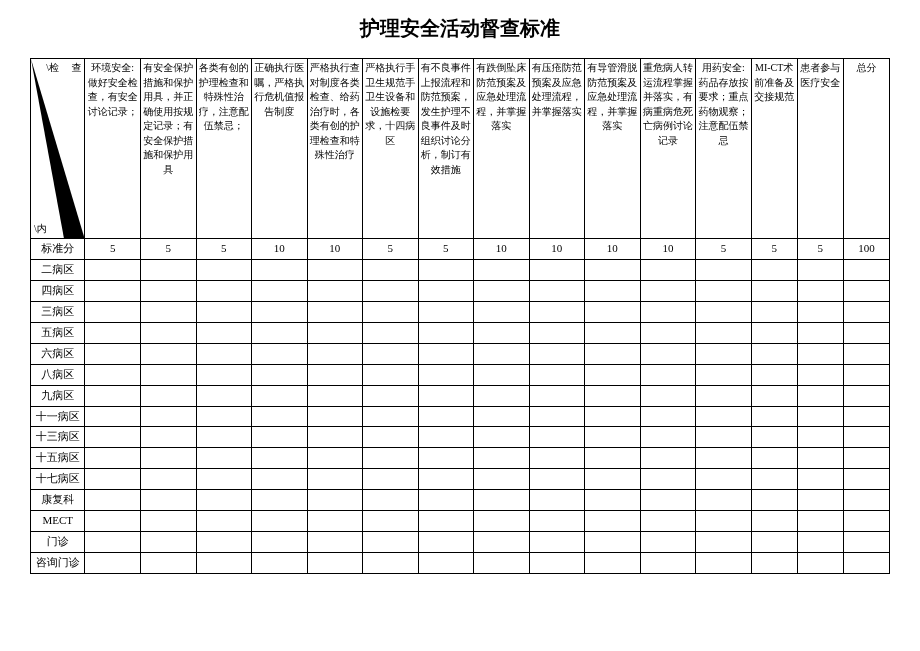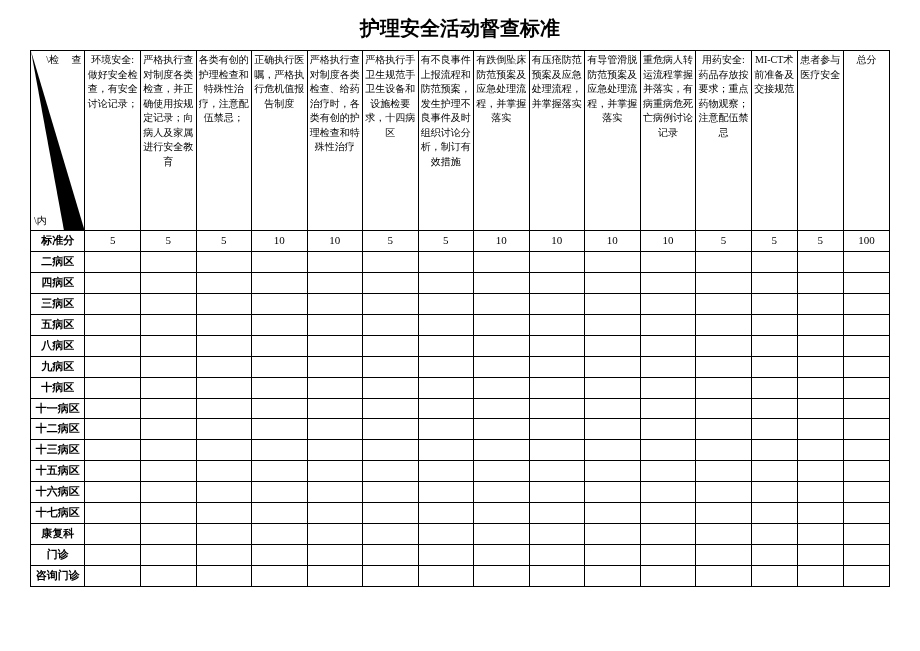--- a/index.html
+++ b/index.html
@@ -1,27 +1,27 @@
 <!DOCTYPE html>
 <html><head>
   <meta charset="utf-8">
   <style>
     * { box-sizing: border-box; margin: 0; padding: 0; }
     body { font-family: "SimSun", "宋体", serif; background: #fff; padding: 15px 30px; }
-    .title { text-align: center; font-size: 20px; font-weight: bold; margin-bottom: 8px; }
+    .title { text-align: center; font-size: 20px; font-weight: bold; margin-bottom: 16px; }
     table { border-collapse: collapse; width: 100%; table-layout: fixed; }
     td, th { border: 1px solid #000; font-size: 10px; padding: 2px; text-align: center; vertical-align: top; line-height: 1.45; word-break: break-all; }
     .diag-cell { position: relative; text-align: center; padding: 0; height: 180px; width: 48px; }
     .diag-top { position: absolute; top: 3px; right: 3px; font-size: 10px; line-height: 1.25; }
     .diag-bot { position: absolute; bottom: 3px; left: 3px; font-size: 10px; line-height: 1.25; }
     .diag-svg { position: absolute; inset: 0; width: 100%; height: 100%; }
     .hdr-row td { height: 180px; vertical-align: top; }
     .std-row td { height: 16px; font-size: 11px; }
     .body-row td { height: 18px; }
-    .row-label { text-align: center; font-size: 11px; font-weight: bold; }
+    .row-label { text-align: center; font-size: 11px; }
     col.c0 { width: 52px; }
     col.cn { width: 53px; }
     col.cl { width: 44px; }
   </style>
 </head>
 <body>
 
 <div class="title">护理安全活动督查标准</div>
 
 <table>
@@ -47,21 +47,21 @@
       <tr class="hdr-row">
     <td class="diag-cell">
       <svg class="diag-svg" viewBox="0 0 52 180" preserveAspectRatio="none">
         <polygon points="0,0 52,180 32,180" fill="#000"></polygon>
       </svg>
       <div class="diag-top">\检
 　查</div>
       <div class="diag-bot">\内</div>
     </td>
     <td>环境安全:做好安全检查，有安全讨论记录；</td>
-    <td>严格执行查对制度各类检查，并正确使用按规定记录；向病人及家属进行安全教育</td>
+    <td>有安全保护措施和保护用具，并正确使用按规定记录；有安全保护措施和保护用具</td>
     <td>各类有创的护理检查和特殊性治疗，注意配伍禁忌；</td>
     <td>正确执行医嘱，严格执行危机值报告制度</td>
     <td>严格执行查对制度各类检查、给药治疗时，各类有创的护理检查和特殊性治疗</td>
     <td>严格执行手卫生规范手卫生设备和设施检要求，十四病区</td>
     <td>有不良事件上报流程和防范预案，发生护理不良事件及时组织讨论分析，制订有效措施</td>
     <td>有跌倒坠床防范预案及应急处理流程，并掌握落实</td>
     <td>有压疮防范预案及应急处理流程，并掌握落实</td>
     <td>有导管滑脱防范预案及应急处理流程，并掌握落实</td>
     <td>重危病人转运流程掌握并落实，有病重病危死亡病例讨论记录</td>
     <td>用药安全:药品存放按要求；重点药物观察；注意配伍禁忌</td>
@@ -155,20 +155,38 @@
         <td></td>
         <td></td>
         <td></td>
         <td></td>
         <td></td>
         <td></td>
         <td></td>
         <td></td>
       </tr>
       <tr class="body-row">
+        <td class="row-label">六病区</td>
+        <td></td>
+        <td></td>
+        <td></td>
+        <td></td>
+        <td></td>
+        <td></td>
+        <td></td>
+        <td></td>
+        <td></td>
+        <td></td>
+        <td></td>
+        <td></td>
+        <td></td>
+        <td></td>
+        <td></td>
+      </tr>
+      <tr class="body-row">
         <td class="row-label">八病区</td>
         <td></td>
         <td></td>
         <td></td>
         <td></td>
         <td></td>
         <td></td>
         <td></td>
         <td></td>
         <td></td>
@@ -191,74 +209,38 @@
         <td></td>
         <td></td>
         <td></td>
         <td></td>
         <td></td>
         <td></td>
         <td></td>
         <td></td>
       </tr>
       <tr class="body-row">
-        <td class="row-label">十病区</td>
-        <td></td>
-        <td></td>
-        <td></td>
-        <td></td>
-        <td></td>
-        <td></td>
-        <td></td>
-        <td></td>
-        <td></td>
-        <td></td>
-        <td></td>
-        <td></td>
-        <td></td>
-        <td></td>
-        <td></td>
-      </tr>
-      <tr class="body-row">
         <td class="row-label">十一病区</td>
         <td></td>
         <td></td>
         <td></td>
         <td></td>
         <td></td>
         <td></td>
         <td></td>
         <td></td>
         <td></td>
         <td></td>
         <td></td>
         <td></td>
         <td></td>
         <td></td>
         <td></td>
       </tr>
       <tr class="body-row">
-        <td class="row-label">十二病区</td>
-        <td></td>
-        <td></td>
-        <td></td>
-        <td></td>
-        <td></td>
-        <td></td>
-        <td></td>
-        <td></td>
-        <td></td>
-        <td></td>
-        <td></td>
-        <td></td>
-        <td></td>
-        <td></td>
-        <td></td>
-      </tr>
-      <tr class="body-row">
         <td class="row-label">十三病区</td>
         <td></td>
         <td></td>
         <td></td>
         <td></td>
         <td></td>
         <td></td>
         <td></td>
         <td></td>
         <td></td>
@@ -281,57 +263,57 @@
         <td></td>
         <td></td>
         <td></td>
         <td></td>
         <td></td>
         <td></td>
         <td></td>
         <td></td>
       </tr>
       <tr class="body-row">
-        <td class="row-label">十六病区</td>
-        <td></td>
-        <td></td>
-        <td></td>
-        <td></td>
-        <td></td>
-        <td></td>
-        <td></td>
-        <td></td>
-        <td></td>
-        <td></td>
-        <td></td>
-        <td></td>
-        <td></td>
-        <td></td>
-        <td></td>
-      </tr>
-      <tr class="body-row">
         <td class="row-label">十七病区</td>
         <td></td>
         <td></td>
         <td></td>
         <td></td>
         <td></td>
         <td></td>
         <td></td>
         <td></td>
         <td></td>
         <td></td>
         <td></td>
         <td></td>
         <td></td>
         <td></td>
         <td></td>
       </tr>
       <tr class="body-row">
         <td class="row-label">康复科</td>
+        <td></td>
+        <td></td>
+        <td></td>
+        <td></td>
+        <td></td>
+        <td></td>
+        <td></td>
+        <td></td>
+        <td></td>
+        <td></td>
+        <td></td>
+        <td></td>
+        <td></td>
+        <td></td>
+        <td></td>
+      </tr>
+      <tr class="body-row">
+        <td class="row-label">MECT</td>
         <td></td>
         <td></td>
         <td></td>
         <td></td>
         <td></td>
         <td></td>
         <td></td>
         <td></td>
         <td></td>
         <td></td>

